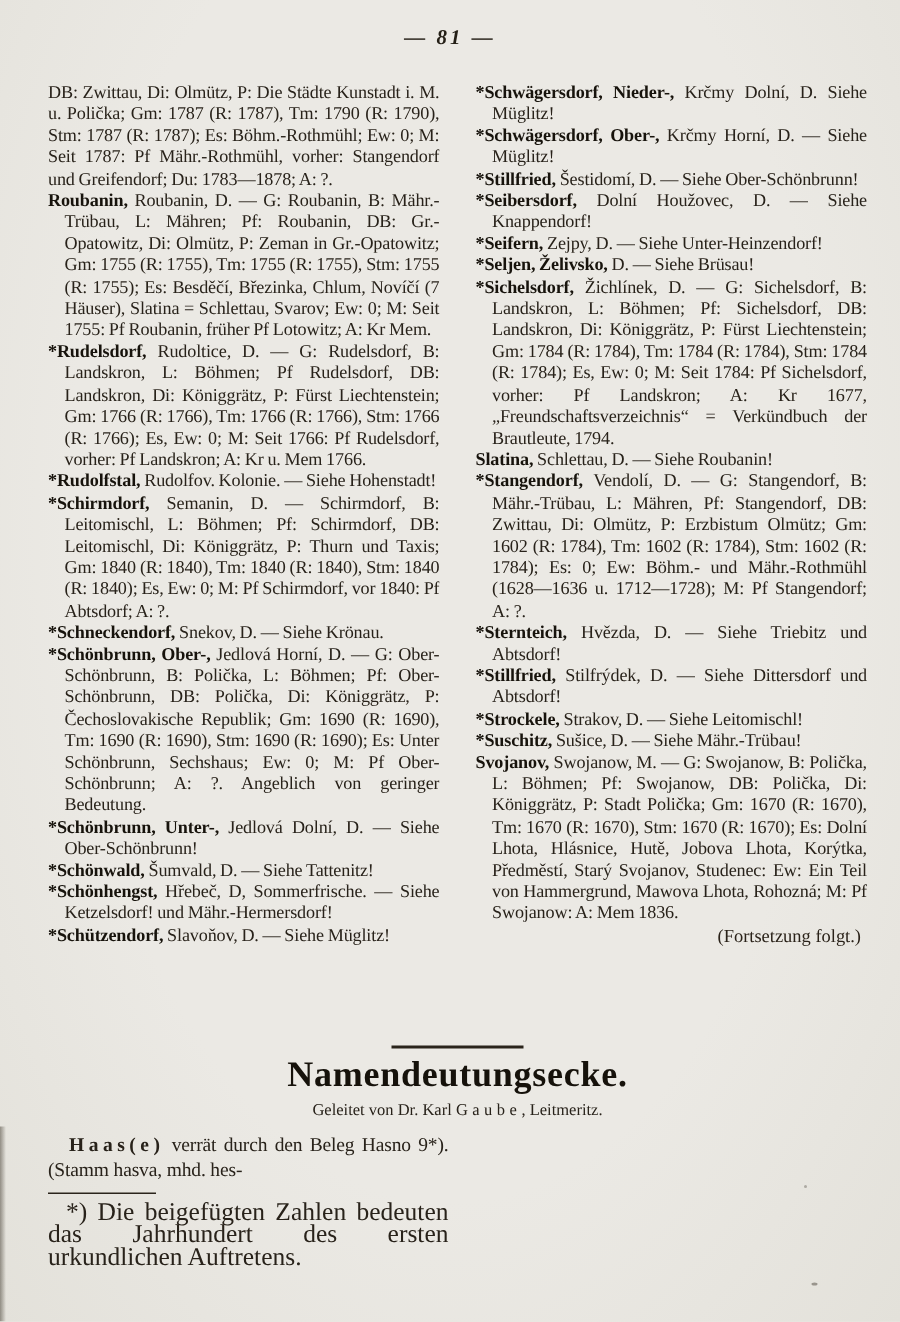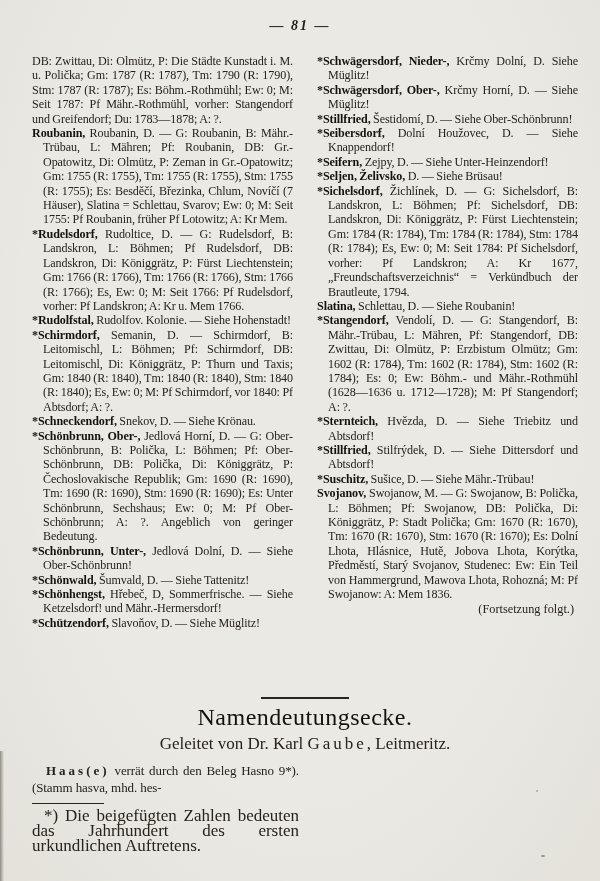--- a/index.html
+++ b/index.html
@@ -28,24 +28,24 @@
   .entry.cont{padding-left:0;text-indent:0;}
   .entry b.head{font-weight:bold;color:#17130c;}
   .cont-note{
     margin:1px 4px 0 0;font-size:12.3px;text-align:right;color:#2a2219;
   }
   .section-rule{
     width:88px;border:0;border-top:2px solid #2a241b;
     margin:7px auto 5px auto;
   }
   .headline{
-    text-align:center;font-size:24px;font-weight:normal;color:#16120b;
+    text-align:center;font-size:24px;font-weight:bold;color:#16120b;
     margin:2px 0 3px 0;letter-spacing:0.5px;
   }
-  .subtitle{text-align:center;font-size:17px;margin:0 0 8px 0;}
+  .subtitle{text-align:center;font-size:11px;margin:0 0 8px 0;}
   .spaced{letter-spacing:3px;}
   .bottom-cols{display:flex;gap:28px;}
   .bpar{
     margin:0;font-size:13px;line-height:17px;text-align:justify;
     letter-spacing:-0.1px;
   }
   .bpar.lead{text-indent:14px;}
   .footnote-rule{
     width:72px;border:0;border-top:1.5px solid #2a241b;
     margin:7px 0 4px 0;
@@ -119,20 +119,21 @@
             <p class="entry"><b class="head">*Sichelsdorf,</b><span> Žichlínek, D. — G: Sichelsdorf, B: Landskron, L: Böhmen; Pf: Sichelsdorf, DB: Landskron, Di: Königgrätz, P: Fürst Liechtenstein; Gm: 1784 (R: 1784), Tm: 1784 (R: 1784), Stm: 1784 (R: 1784); Es, Ew: 0; M: Seit 1784: Pf Sichelsdorf, vorher: Pf Landskron; A: Kr 1677, „Freundschaftsverzeichnis“ = Verkündbuch der Brautleute, 1794.</span></p>
 
             <p class="entry"><b class="head">Slatina,</b><span> Schlettau, D. — Siehe Roubanin!</span></p>
 
             <p class="entry"><b class="head">*Stangendorf,</b><span> Vendolí, D. — G: Stangendorf, B: Mähr.-Trübau, L: Mähren, Pf: Stangendorf, DB: Zwittau, Di: Olmütz, P: Erzbistum Olmütz; Gm: 1602 (R: 1784), Tm: 1602 (R: 1784), Stm: 1602 (R: 1784); Es: 0; Ew: Böhm.- und Mähr.-Rothmühl (1628—1636 u. 1712—1728); M: Pf Stangendorf; A: ?.</span></p>
 
             <p class="entry"><b class="head">*Sternteich,</b><span> Hvězda, D. — Siehe Triebitz und Abtsdorf!</span></p>
 
             <p class="entry"><b class="head">*Stillfried,</b><span> Stilfrýdek, D. — Siehe Dittersdorf und Abtsdorf!</span></p>
 
+            <p class="entry"><b class="head">*Strockele,</b><span> Strakov, D. — Siehe Leitomischl!</span></p>
 
             <p class="entry"><b class="head">*Suschitz,</b><span> Sušice, D. — Siehe Mähr.-Trübau!</span></p>
 
             <p class="entry"><b class="head">Svojanov,</b><span> Swojanow, M. — G: Swojanow, B: Polička, L: Böhmen; Pf: Swojanow, DB: Polička, Di: Königgrätz, P: Stadt Polička; Gm: 1670 (R: 1670), Tm: 1670 (R: 1670), Stm: 1670 (R: 1670); Es: Dolní Lhota, Hlásnice, Hutě, Jobova Lhota, Korýtka, Předměstí, Starý Svojanov, Studenec: Ew: Ein Teil von Hammergrund, Mawova Lhota, Rohozná; M: Pf Swojanow: A: Mem 1836.</span></p>
           </div>
         <p class="cont-note">(Fortsetzung folgt.)</p>
       </div>
 
     </div>
 

